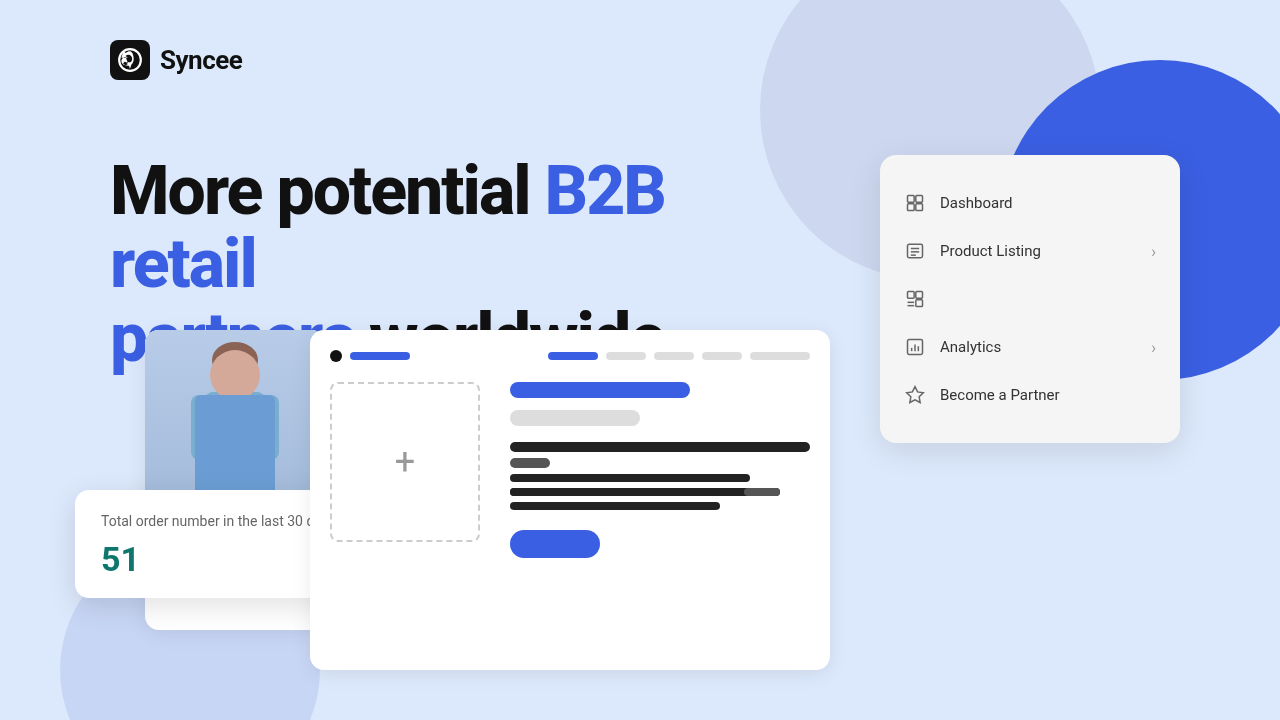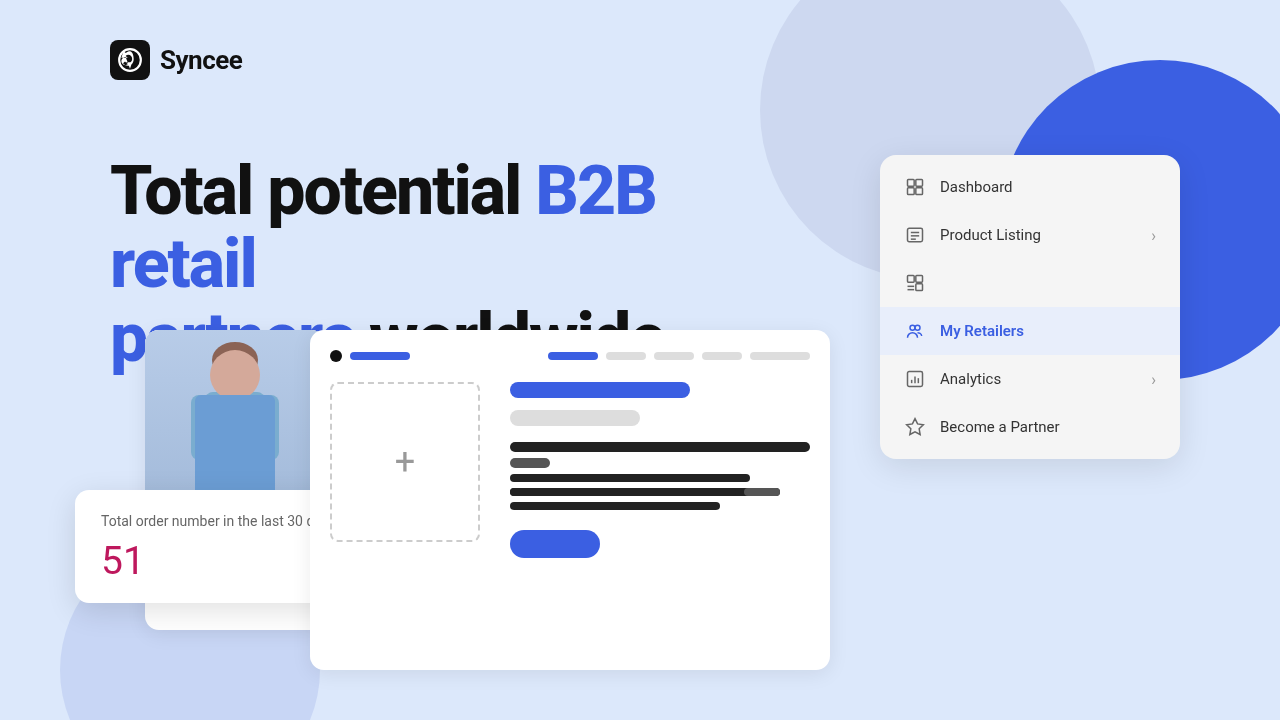--- a/index.html
+++ b/index.html
@@ -98,21 +98,21 @@
     }
 
     
     .sidebar-panel {
       position: absolute;
       right: 100px;
       top: 155px;
       width: 300px;
       background: #f5f5f5;
       border-radius: 16px;
-      padding: 8px 0;
+      padding: 24px 0;
       box-shadow: 0 8px 32px rgba(0,0,0,0.1);
     }
 
     .sidebar-item {
       display: flex;
       align-items: center;
       padding: 13px 24px;
       gap: 14px;
       cursor: pointer;
       border-radius: 0;
@@ -254,23 +254,23 @@
     }
 
     .order-card-label {
       font-size: 14px;
       color: #666;
       margin-bottom: 10px;
       line-height: 1.4;
     }
 
     .order-card-number {
-      font-size: 39px;
-      font-weight: 400;
-      color: #be185d;
+      font-size: 34px;
+      font-weight: 700;
+      color: #0f766e;
       line-height: 1;
     }
 
     
     .dashboard-panel {
       position: absolute;
       left: 310px;
       top: 330px;
       width: 520px;
       height: 340px;
@@ -408,21 +408,21 @@
       <path d="M12 4c-1.5 0-2.8.6-3.8 1.5L6 4l-2 6h6l-2-1.8c.6-.6 1.5-1 2.4-1C12.5 7.2 14 9 14 11s-1.5 3.8-3.6 3.8c-1.2 0-2.3-.6-3-1.5L5.6 15c1 1.4 2.6 2.3 4.4 2.3 3 0 5.4-2.4 5.4-6.3 0-3.5-1.5-7-3.4-7zM12 20l2-6h-6l2 1.8c-.6.6-1.5 1-2.4 1-2.1 0-3.6-1.8-3.6-3.8S5.9 9.2 8 9.2" fill="white"></path>
       <path d="M12 2a10 10 0 0 1 0 20A10 10 0 0 1 12 2z" fill="none" stroke="white" stroke-width="2"></path>
     </svg>
   </div>
   <span class="logo-text">Syncee</span>
 </div>
 
 <div class="headline">
   <h1>
     <span>
-      <span>Total potential </span><span class="blue">B2B retail</span>
+      <span>More potential </span><span class="blue">B2B retail</span>
     </span>
     <br>
     <span>
       <span class="blue">partners</span><span> worldwide</span>
     </span>
   </h1>
 </div>
 
 <div class="sidebar-panel" id="sidebar-panel">
 <div class="sidebar-item">
@@ -451,31 +451,20 @@
     <div class="sidebar-item">
       <div class="item-icon">
         <svg class="icon-svg" viewBox="0 0 24 24">
           <rect x="3" y="3" width="8" height="8" rx="1"></rect>
           <rect x="13" y="3" width="8" height="8" rx="1"></rect>
           <line x1="3" y1="16" x2="11" y2="16"></line>
           <line x1="3" y1="20" x2="11" y2="20"></line>
           <rect x="13" y="13" width="8" height="8" rx="1"></rect>
         </svg>
       </div>
-    </div>
-    <div class="sidebar-item active">
-      <div class="item-icon">
-        <svg class="icon-svg" viewBox="0 0 24 24">
-          <circle cx="9" cy="8" r="3"></circle>
-          <circle cx="15" cy="8" r="3"></circle>
-          <path d="M3 20c0-3.3 2.7-6 6-6s6 2.7 6 6"></path>
-          <path d="M15 14c1.5 0 5 .8 5 4"></path>
-        </svg>
-      </div>
-      <span class="item-label">My Retailers</span>
     </div>
     <div class="sidebar-item">
       <div class="item-icon">
         <svg class="icon-svg" viewBox="0 0 24 24">
           <rect x="3" y="3" width="18" height="18" rx="2"></rect>
           <polyline points="8,17 8,13"></polyline>
           <polyline points="12,17 12,9"></polyline>
           <polyline points="16,17 16,11"></polyline>
         </svg>
       </div>

